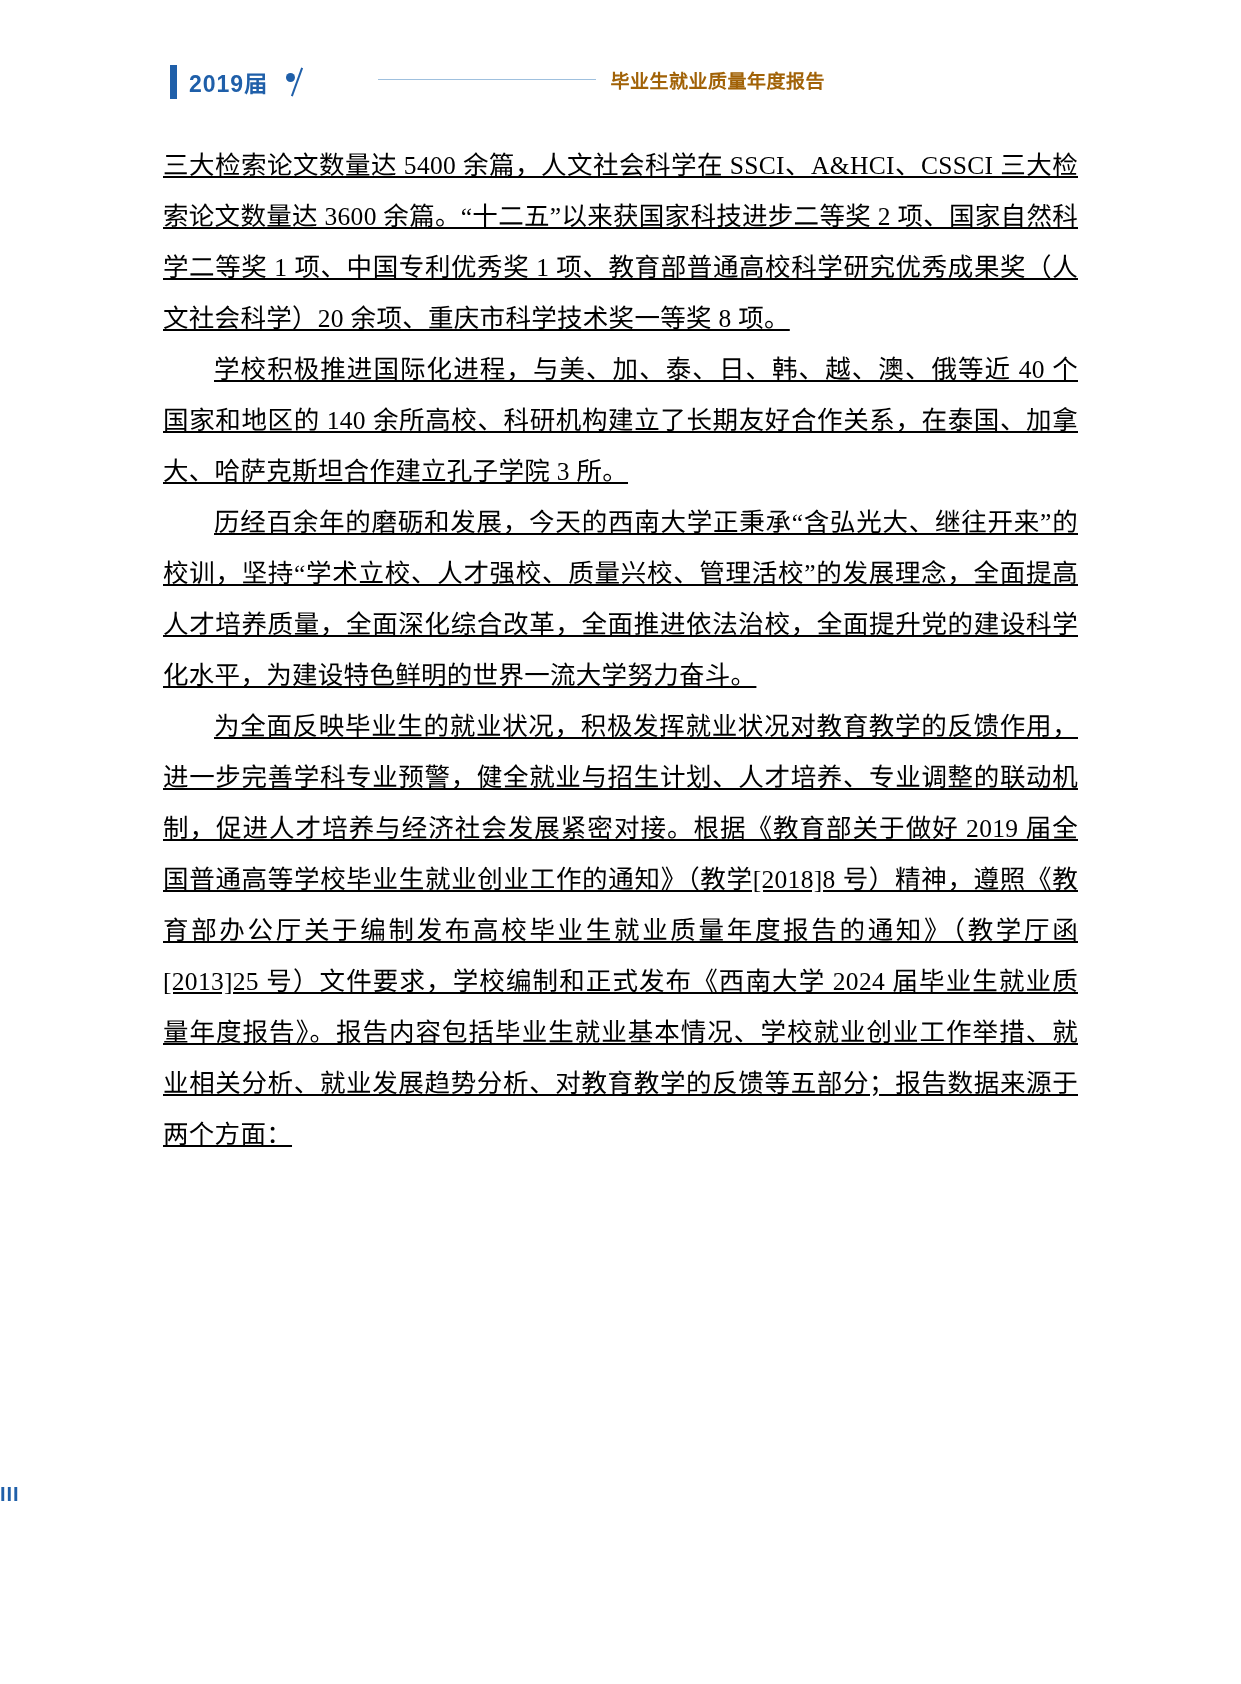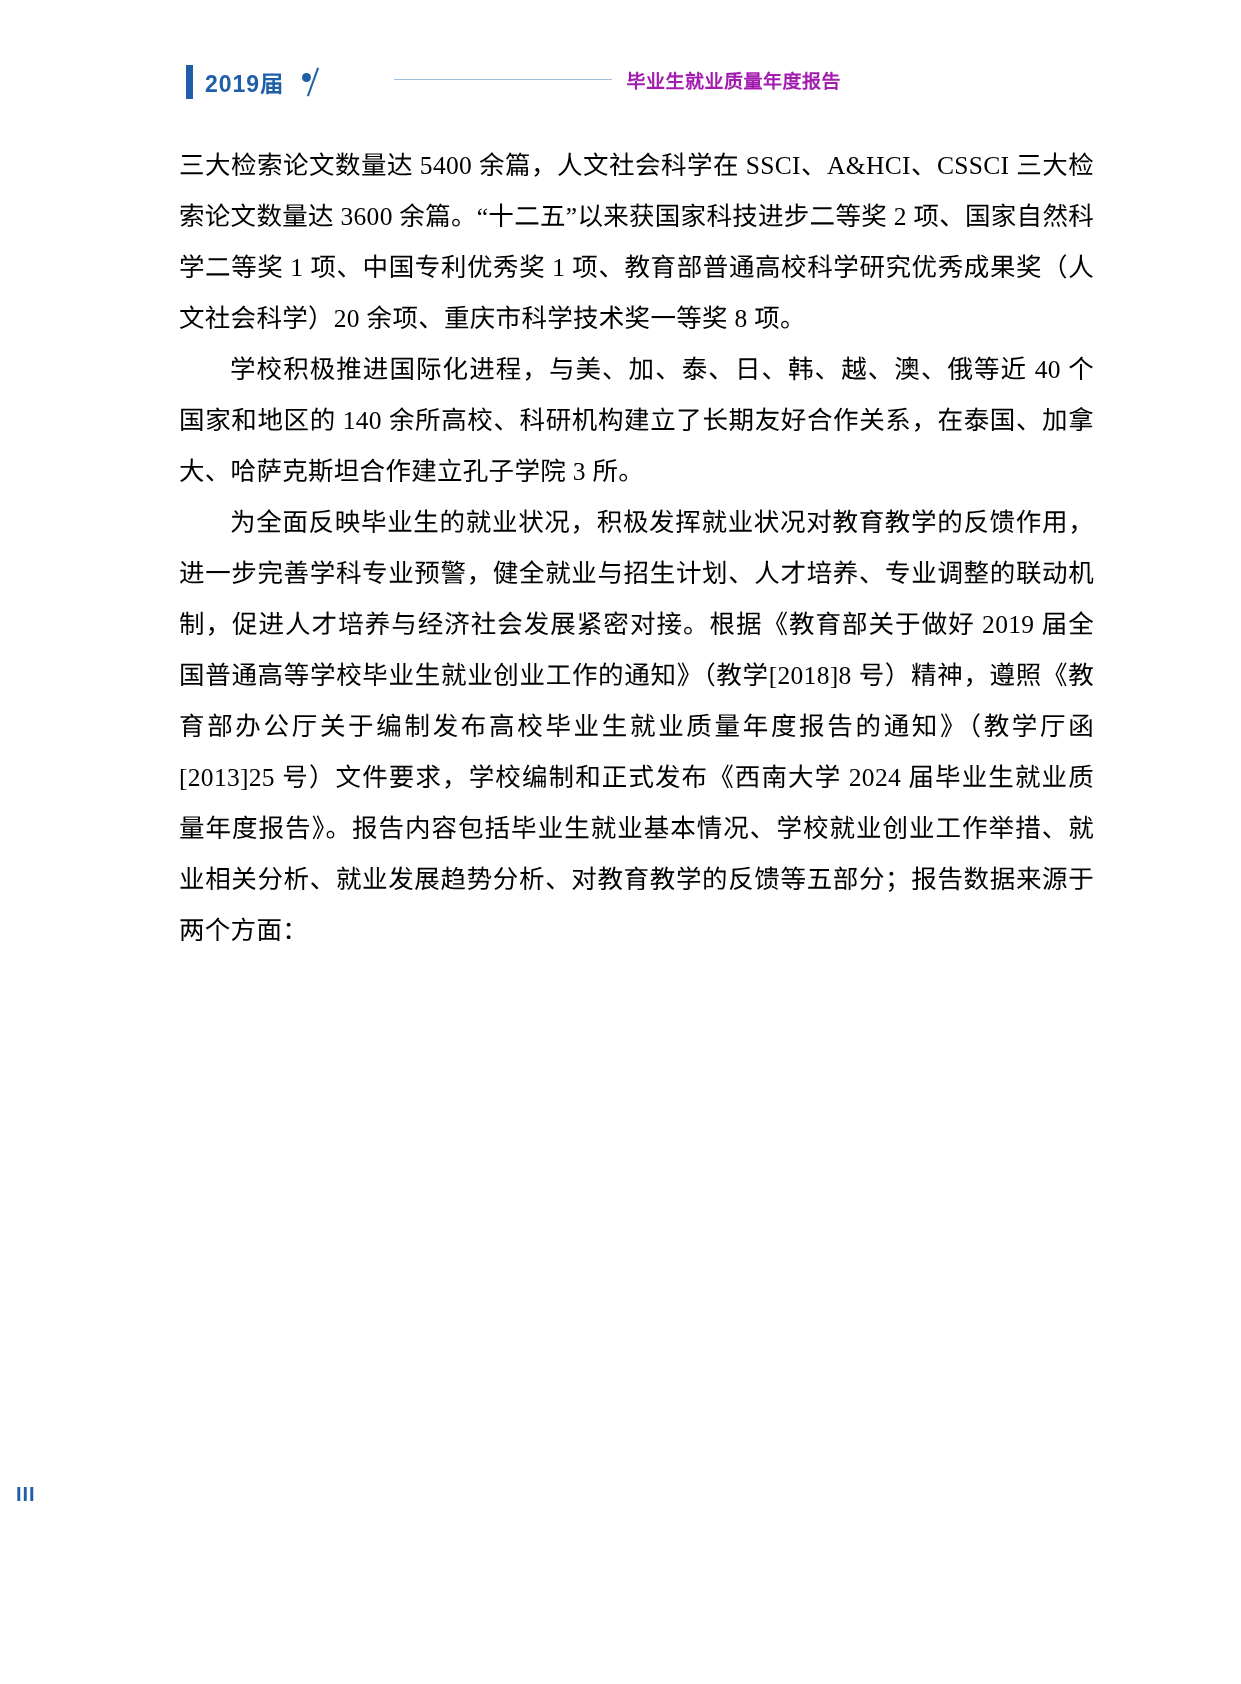--- a/index.html
+++ b/index.html
@@ -14,21 +14,20 @@
     color: #000000;
     position: relative;
     overflow: hidden;
   }
 
   .page {
     position: relative;
     width: 995px;
     height: 1684px;
     box-sizing: border-box;
-    margin-left: 16px;
   }
 
   
   .header {
     position: absolute;
     top: 62px;
     left: 170px;
     right: 170px;
     height: 46px;
   }
@@ -85,32 +84,33 @@
     height: 1px;
     background: #9fc0de;
   }
   .header-right {
     position: absolute;
     right: 0;
     top: 4px;
     font-family: "Liberation Sans", sans-serif;
     font-size: 19px;
     font-weight: bold;
-    color: #a21caf;
+    color: #a16207;
     background: #ffffff;
     padding-left: 14px;
     letter-spacing: 0.5px;
   }
 
   
   .content {
     position: absolute;
     top: 140px;
     left: 163px;
     width: 915px;
+    text-decoration: underline;
   }
   p.para {
     margin: 0 0 0 0;
     font-size: 25.5px;
     line-height: 51px;
     text-align: justify;
     text-justify: inter-ideograph;
     letter-spacing: 0.3px;
   }
   p.indent {
@@ -146,20 +146,21 @@
         <span class="slash"></span>
       </span>
     </div>
     <div class="header-rule"></div>
     <div class="header-right">毕业生就业质量年度报告</div>
   </div>
 
   <div class="content">
     <p class="para">三大检索论文数量达 5400 余篇，人文社会科学在 SSCI、A&amp;HCI、CSSCI 三大检索论文数量达 3600 余篇。“十二五”以来获国家科技进步二等奖 2 项、国家自然科学二等奖 1 项、中国专利优秀奖 1 项、教育部普通高校科学研究优秀成果奖（人文社会科学）20 余项、重庆市科学技术奖一等奖 8 项。</p>
     <p class="para indent">学校积极推进国际化进程，与美、加、泰、日、韩、越、澳、俄等近 40 个国家和地区的 140 余所高校、科研机构建立了长期友好合作关系，在泰国、加拿大、哈萨克斯坦合作建立孔子学院 3 所。</p>
+    <p class="para indent">历经百余年的磨砺和发展，今天的西南大学正秉承“含弘光大、继往开来”的校训，坚持“学术立校、人才强校、质量兴校、管理活校”的发展理念，全面提高人才培养质量，全面深化综合改革，全面推进依法治校，全面提升党的建设科学化水平，为建设特色鲜明的世界一流大学努力奋斗。</p>
     <p class="para indent">为全面反映毕业生的就业状况，积极发挥就业状况对教育教学的反馈作用，进一步完善学科专业预警，健全就业与招生计划、人才培养、专业调整的联动机制，促进人才培养与经济社会发展紧密对接。根据《教育部关于做好 2019 届全国普通高等学校毕业生就业创业工作的通知》（教学[2018]8 号）精神，遵照《教育部办公厅关于编制发布高校毕业生就业质量年度报告的通知》（教学厅函[2013]25 号）文件要求，学校编制和正式发布《西南大学 2024 届毕业生就业质量年度报告》。报告内容包括毕业生就业基本情况、学校就业创业工作举措、就业相关分析、就业发展趋势分析、对教育教学的反馈等五部分；报告数据来源于两个方面：</p>
   </div>
 
   <div class="footer">
     <span class="footer-num">III</span>
   </div>
 
 </div>
 
 </body></html>

